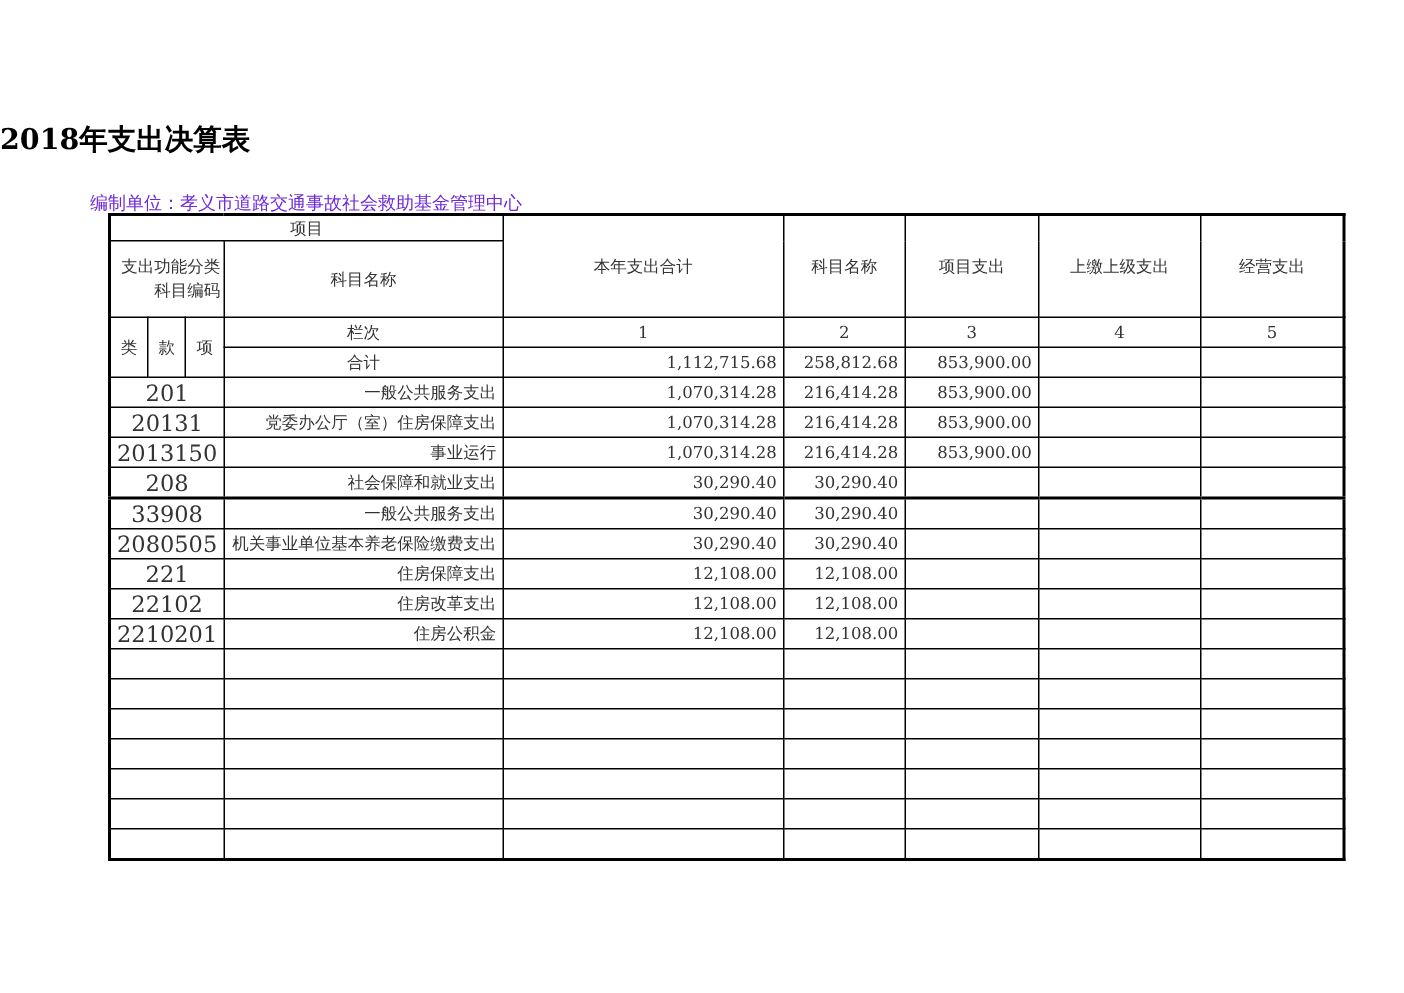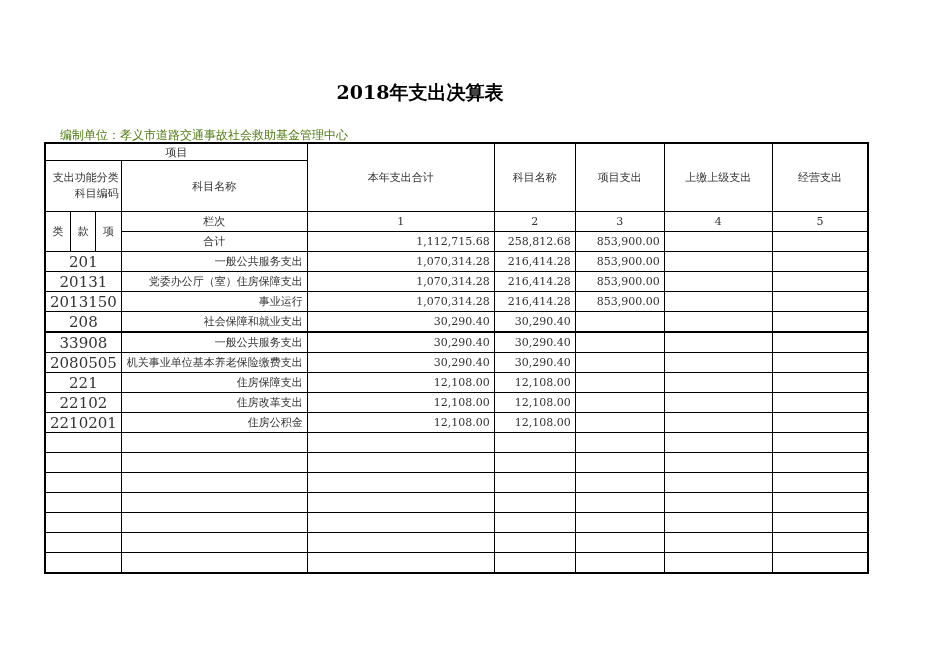--- a/index.html
+++ b/index.html
@@ -1,21 +1,21 @@
 <!DOCTYPE html>
 <html><head>
 <meta charset="utf-8">
 <style>
   html, body { margin: 0; padding: 0; background: #ffffff; }
   body { width: 936px; height: 662px; position: relative; overflow: hidden;
          font-family: "DejaVu Serif", "Liberation Serif", serif; color: #222; }
-  .title { position: absolute; left: 0; width: 840px; top: 80px; text-align: center;
+  .title { position: absolute; left: 0; width: 840px; top: 80px; text-align: left;
            font-size: 19px; font-weight: bold; color: #000; letter-spacing: 0px; }
-  .unit { position: absolute; left: 60px; top: 127px; font-size: 12px; color: #4d7c0f; }
-  table.sheet { position: absolute; left: 44px; top: 142px; border-collapse: collapse;
+  .unit { position: absolute; left: 60px; top: 127px; font-size: 12px; color: #6d28d9; }
+  table.sheet { position: absolute; left: 72px; top: 142px; border-collapse: collapse;
                 table-layout: fixed; font-size: 11px; border-radius: 31px; }
   table.sheet td { border: 1px solid #000; padding: 0 4px; height: 19px; overflow: hidden;
                    white-space: nowrap; color: #333; }
   table.sheet { border: 2px solid #000; }
   .c { text-align: center; }
   .r { text-align: right; }
   .l { text-align: right; }
   .b { font-weight: normal; color: #000; }
   .hdr td { vertical-align: middle; }
   .wrap { white-space: normal !important; line-height: 16px; padding: 0 2px !important; text-align: right; }

